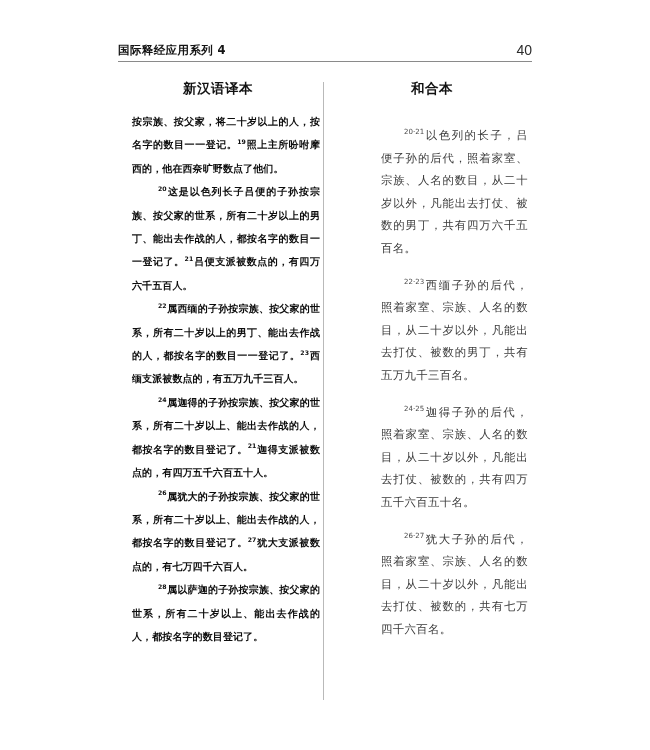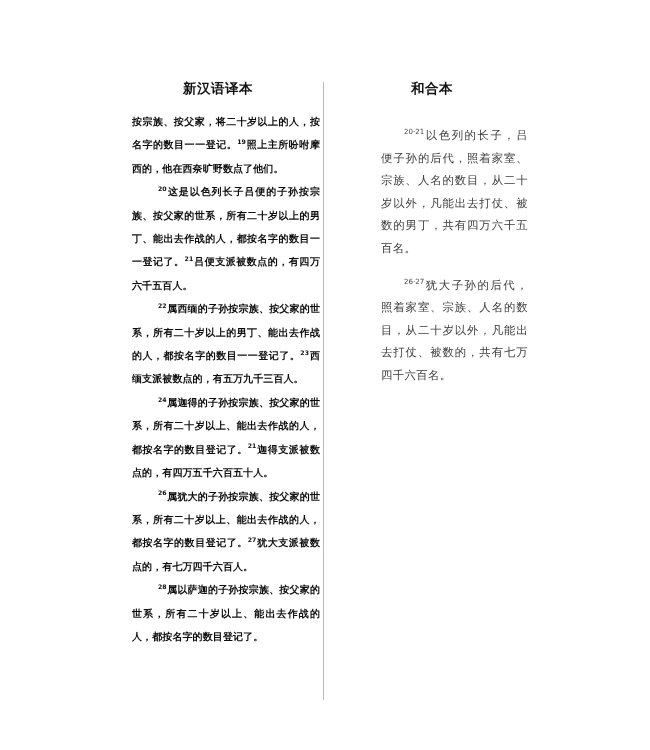--- a/index.html
+++ b/index.html
@@ -134,36 +134,42 @@
     letter-spacing: 0;
     padding-right: 0.5px;
   }
   .column.right .v { font-weight: normal; color: #4a4a4a; }
 </style>
 </head>
 <body>
 
 <div class="page">
 
+  <div class="running-head">
+    <span class="running-head-title">国际释经应用系列 4</span>
+    <span class="running-head-page">40</span>
+  </div>
 
   <div class="col-heads">
     <div class="col-head right">和合本</div>
     <div class="col-head left">新汉语译本</div>
   </div>
 
   <div class="col-divider"></div>
 
   <div class="columns">
     <div class="column left" id="col-left">
         <p class="para"><span>按宗族、按父家，将二十岁以上的人，按名字的数目一一登记。</span><span class="v">19</span><span>照上主所吩咐摩西的，他在西奈旷野数点了他们。</span></p>
         <p class="para indent"><span class="v">20</span><span>这是以色列长子吕便的子孙按宗族、按父家的世系，所有二十岁以上的男丁、能出去作战的人，都按名字的数目一一登记了。</span><span class="v">21</span><span>吕便支派被数点的，有四万六千五百人。</span></p>
         <p class="para indent"><span class="v">22</span><span>属西缅的子孙按宗族、按父家的世系，所有二十岁以上的男丁、能出去作战的人，都按名字的数目一一登记了。</span><span class="v">23</span><span>西缅支派被数点的，有五万九千三百人。</span></p>
         <p class="para indent"><span class="v">24</span><span>属迦得的子孙按宗族、按父家的世系，所有二十岁以上、能出去作战的人，都按名字的数目登记了。</span><span class="v">21</span><span>迦得支派被数点的，有四万五千六百五十人。</span></p>
         <p class="para indent"><span class="v">26</span><span>属犹大的子孙按宗族、按父家的世系，所有二十岁以上、能出去作战的人，都按名字的数目登记了。</span><span class="v">27</span><span>犹大支派被数点的，有七万四千六百人。</span></p>
         <p class="para indent"><span class="v">28</span><span>属以萨迦的子孙按宗族、按父家的世系，所有二十岁以上、能出去作战的人，都按名字的数目登记了。</span></p>
       </div>
     <div class="column right" id="col-right">
         <p class="para indent spaced"><span class="v">20·21</span><span>以色列的长子，吕便子孙的后代，照着家室、宗族、人名的数目，从二十岁以外，凡能出去打仗、被数的男丁，共有四万六千五百名。</span></p>
+        <p class="para indent spaced"><span class="v">22·23</span><span>西缅子孙的后代，照着家室、宗族、人名的数目，从二十岁以外，凡能出去打仗、被数的男丁，共有五万九千三百名。</span></p>
+        <p class="para indent spaced"><span class="v">24·25</span><span>迦得子孙的后代，照着家室、宗族、人名的数目，从二十岁以外，凡能出去打仗、被数的，共有四万五千六百五十名。</span></p>
         <p class="para indent spaced"><span class="v">26·27</span><span>犹大子孙的后代，照着家室、宗族、人名的数目，从二十岁以外，凡能出去打仗、被数的，共有七万四千六百名。</span></p>
       </div>
   </div>
 
 </div>
 
 </body></html>

